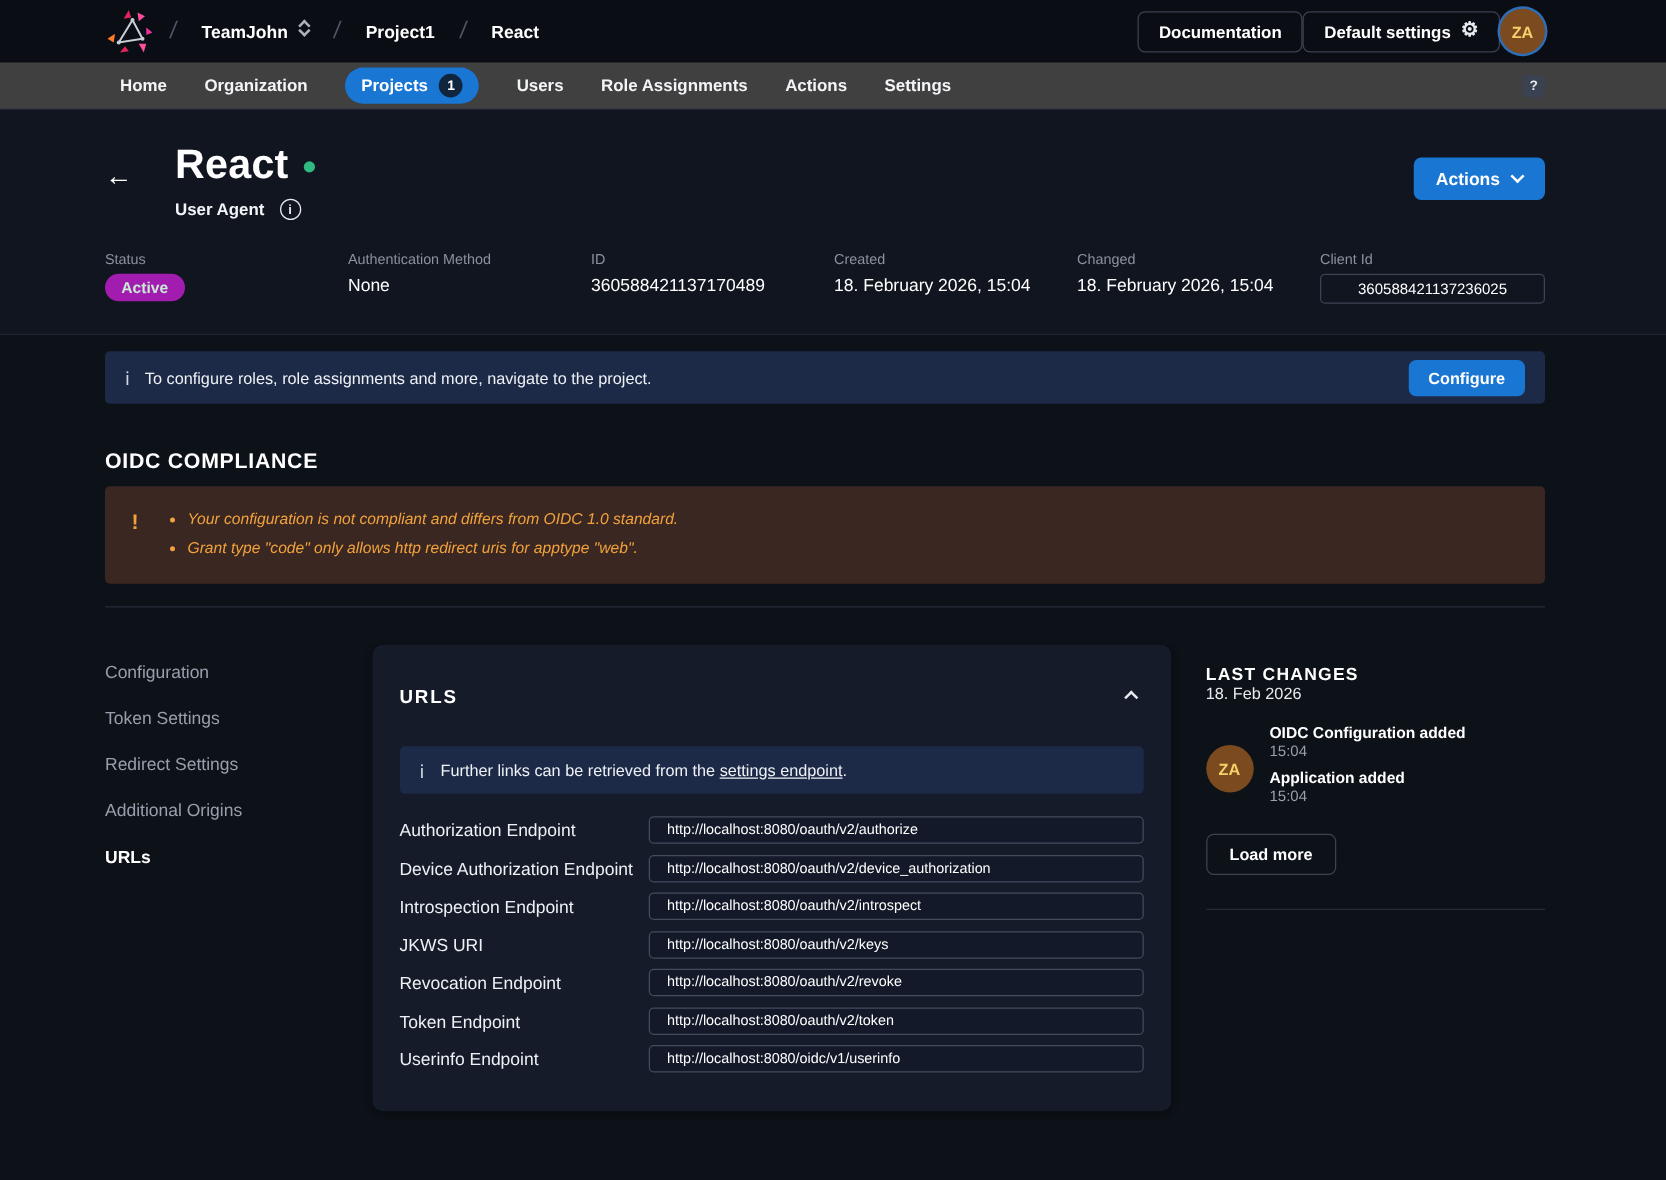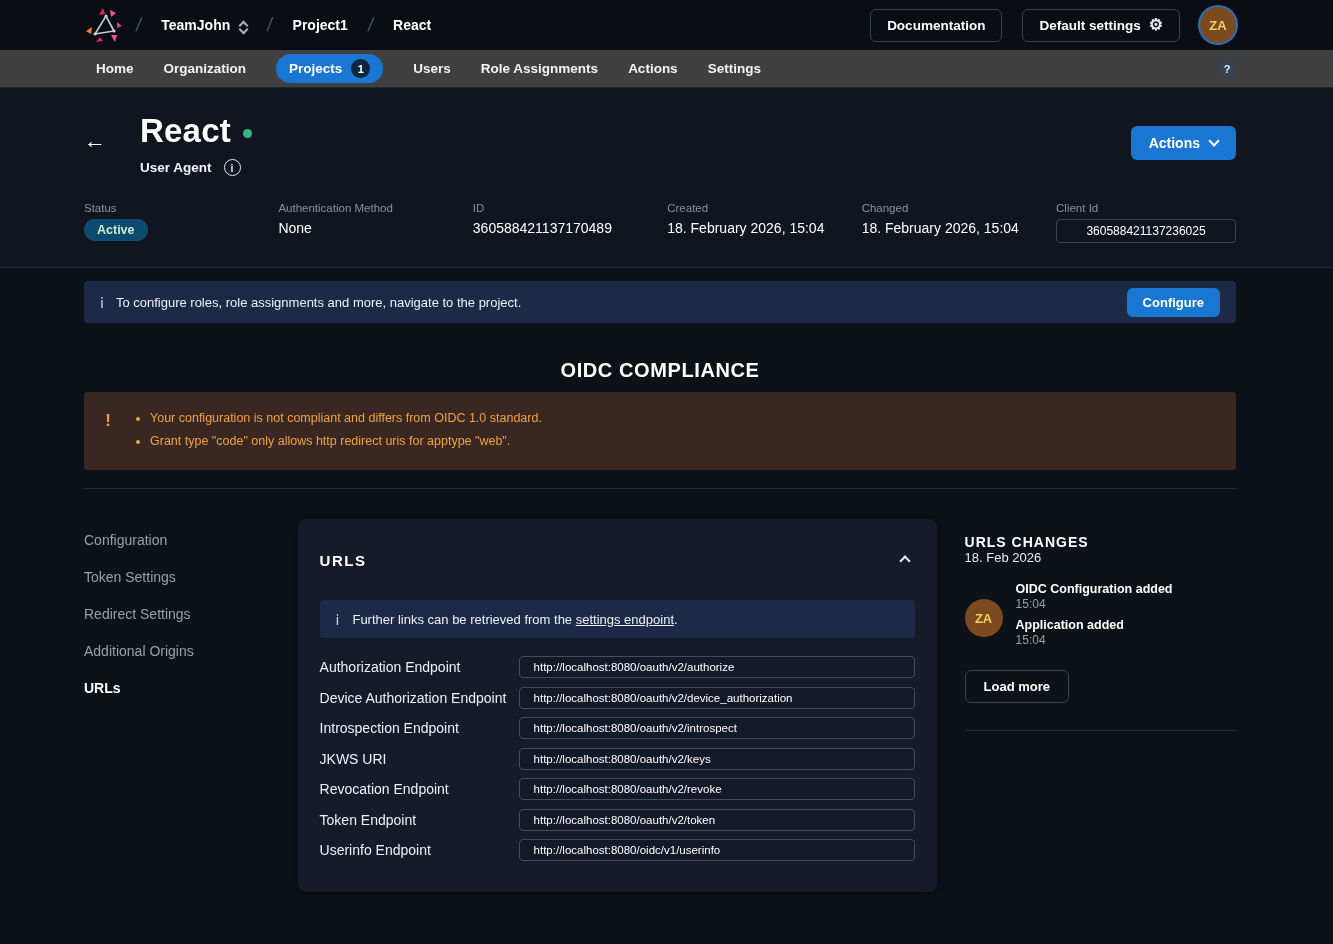--- a/index.html
+++ b/index.html
@@ -15,27 +15,27 @@
   
   .topbar {
     height:50px; background:#0a0d13;
     display:flex; align-items:center;
     padding-left:86px; padding-right:97px;
   }
   .logo { width:36px; height:36px; flex:0 0 auto; cursor:pointer; }
   .slash { color:#4c5563; font-size:19px; font-weight:300; margin:0 14px; transform:skewX(-8deg); }
   .crumb {
     background:none; border:none; color:#fff; font-size:14px; font-weight:600;
-    display:flex; align-items:flex-end; gap:10px; padding:4px 6px; border-radius:4px;
+    display:flex; align-items:flex-start; gap:10px; padding:4px 6px; border-radius:4px;
   }
   .unfold { display:flex; flex-direction:column; gap:1px; }
   .unfold i { width:7px; height:7px; border:solid #aab2bd; border-width:2px 2px 0 0; display:block; }
   .unfold i.up   { transform:rotate(-45deg); margin-bottom:-2px; }
   .unfold i.down { transform:rotate(135deg); margin-top:-2px; }
-  .topbar-right { margin-left:auto; display:flex; align-items:center; gap:20px; }
+  .topbar-right { margin-left:auto; display:flex; align-items:center; gap:0; }
   .outline-btn {
     background:transparent; border:1px solid #3c4350; border-radius:6px;
     color:#fff; font-size:13.5px; font-weight:600; padding:8px 16px;
     display:flex; align-items:center; gap:8px;
   }
   .gear { font-size:16px; line-height:12px; color:#e8ebf0; }
   .avatar {
     width:36px; height:36px; border-radius:50%;
     background:#7c4a1f; color:#f3d06a; font-size:13px; font-weight:700;
     display:flex; align-items:center; justify-content:center;
@@ -87,45 +87,45 @@
   .actions-btn { margin-left:auto; margin-top:14px; }
   .chev { width:8px; height:8px; border:solid #fff; border-width:0 2px 2px 0; display:inline-block; }
   .chev.down { transform:rotate(45deg); margin-top:-4px; }
   .chev.up   { transform:rotate(-135deg); margin-top:4px; }
   .meta-row { display:flex; margin-top:26px; }
   .meta-col { width:196px; }
   .meta-col:last-child { width:auto; flex:1; }
   .meta-label { font-size:11.5px; color:#8a929e; }
   .meta-value { font-size:14px; color:#fff; margin-top:6px; }
   .badge-active {
-    display:inline-block; background:#0c4a6e; color:#c9ead4;
+    display:inline-block; background:#a21caf; color:#c9ead4;
     font-size:12.5px; font-weight:600; padding:4px 13px; border-radius:999px; margin-top:5px;
   }
   .clientid-box {
     width:180px; border:1px solid #3c4454; border-radius:4px; background:transparent;
     color:#fff; font-size:12px; text-align:center; padding:4px 8px; margin-top:5px;
   }
 
   
   .main { padding:0 97px 0 84px; }
   .info-banner {
     margin-top:13px; background:#1d2a47; border-radius:4px; height:42px;
     display:flex; align-items:center; padding:0 16px; gap:12px;
   }
   .info-glyph { font-size:15px; color:#cfd6e2; font-style:normal; }
   .info-text { font-size:13px; color:#eef1f6; }
   .configure-btn { margin-left:auto; font-size:13px; padding:7px 16px; }
 
-  .section-heading { margin-top:36px; font-size:20px; font-weight:700; letter-spacing:0.6px; color:#fff;text-align:center; }
+  .section-heading { margin-top:36px; font-size:17px; font-weight:700; letter-spacing:0.6px; color:#fff; }
   .warn-box {
     margin-top:10px; background:#3a2722; border-radius:4px;
     display:flex; align-items:flex-start; padding:13px 16px 15px 0;
   }
   .warn-icon { width:48px; text-align:center; color:#f2a23c; font-size:17px; font-weight:700; padding-top:6px; }
-  .warn-list { list-style:disc; padding-left:18px; color:#f2a23c; font-size:12.5px; }
+  .warn-list { list-style:disc; padding-left:18px; color:#f2a23c; font-size:12.5px;font-style:italic; }
   .warn-list li { margin:4px 0; line-height:19px; }
   .divider { border:none; border-top:1px solid #252c38; margin-top:18px; }
 
   .content-row { display:flex; margin-top:30px; align-items:flex-start; }
 
   
   .side-nav { width:214px; padding-top:14px; }
   .side-nav-item {
     display:block; background:none; border:none; text-align:right;
     color:#98a0ab; font-size:14px; padding:0; margin-bottom:23px; line-height:14px;
@@ -342,21 +342,21 @@
           <input class="field-input" readonly="" value="http://localhost:8080/oauth/v2/token" style="">
         </div>
         <div class="field-row">
           <span class="field-label">Userinfo Endpoint</span>
           <input class="field-input" readonly="" value="http://localhost:8080/oidc/v1/userinfo" style="">
         </div>
       </div>
     </section>
 
     <aside class="changes">
-      <h3 class="changes-heading">URLS CHANGES</h3>
+      <h3 class="changes-heading">LAST CHANGES</h3>
       <div class="changes-date">18. Feb 2026</div>
       <div class="event-group">
         <div class="event-avatar">ZA</div>
         <div>
           <div>
             <div class="event-title">OIDC Configuration added</div>
             <div class="event-time">15:04</div>
           </div>
           <div>
             <div class="event-title">Application added</div>

